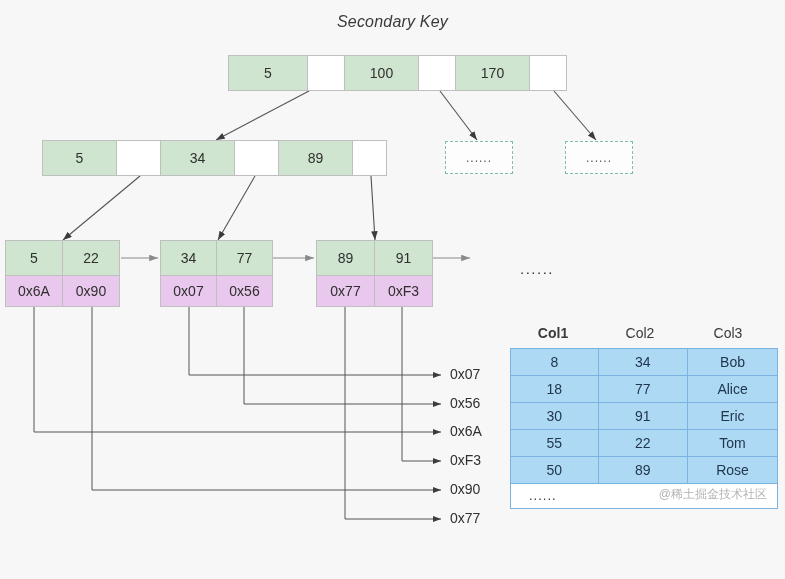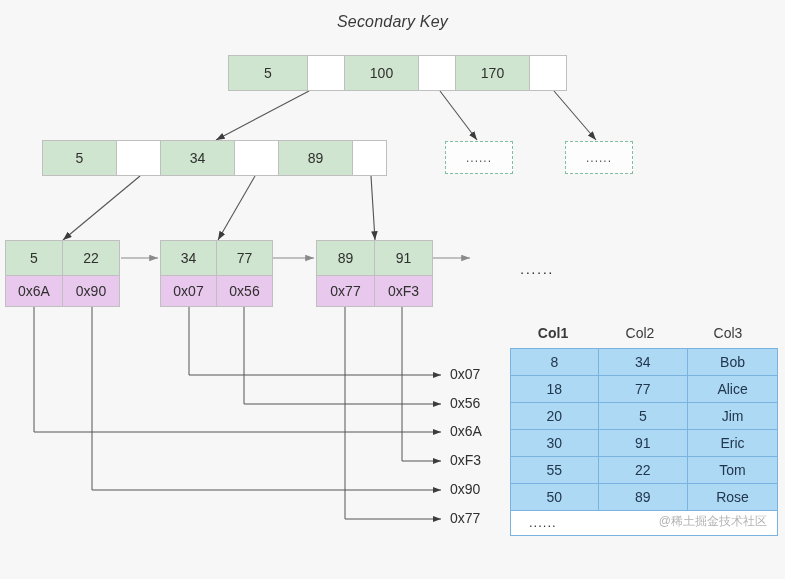--- a/index.html
+++ b/index.html
@@ -213,25 +213,20 @@
         <td style="width:86px;">8</td>
         <td style="width:88px;">34</td>
         <td style="width:88px;">Bob</td>
       </tr>
       <tr>
         <td>18</td>
         <td>77</td>
         <td>Alice</td>
       </tr>
       <tr>
-        <td>20</td>
-        <td>5</td>
-        <td>Jim</td>
-      </tr>
-      <tr>
         <td>30</td>
         <td>91</td>
         <td>Eric</td>
       </tr>
       <tr>
         <td>55</td>
         <td>22</td>
         <td>Tom</td>
       </tr>
       <tr>

